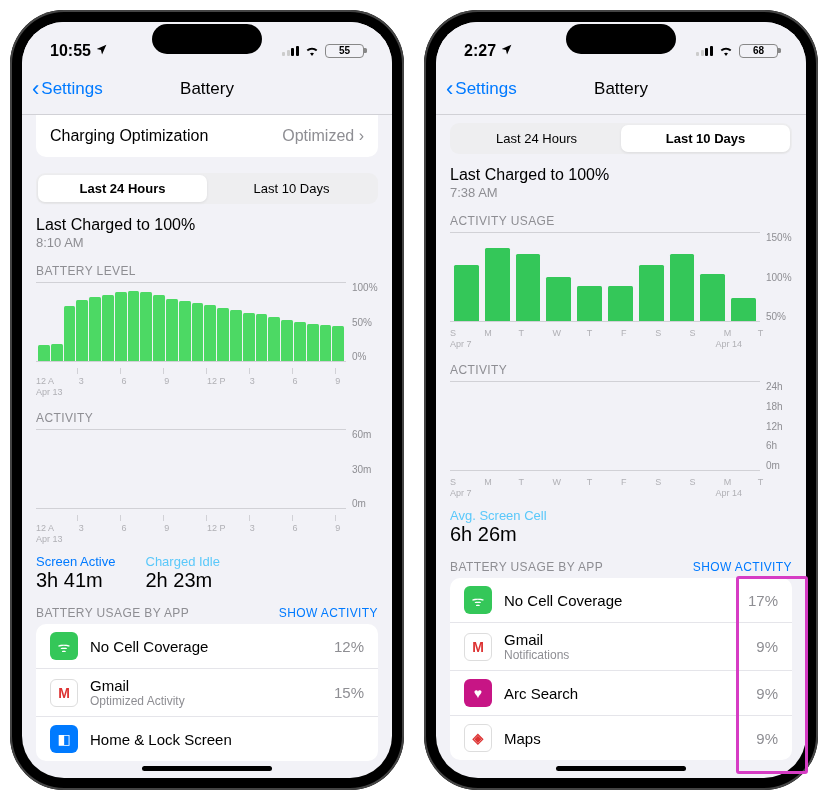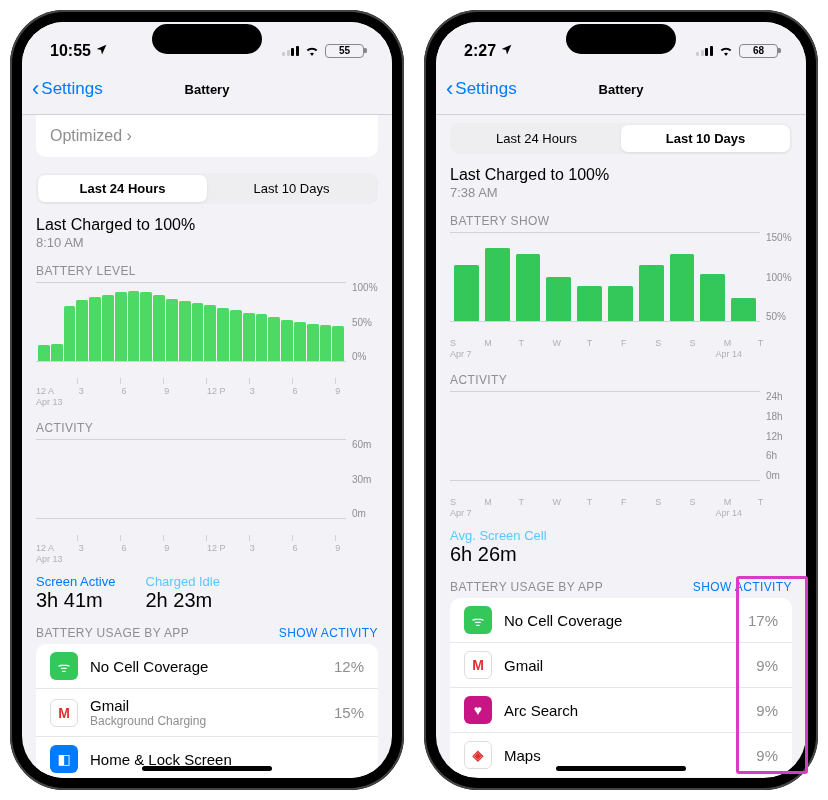--- a/index.html
+++ b/index.html
@@ -86,22 +86,22 @@
   background: #f2f2f7;
   display: flex;
   align-items: center;
   padding: 6px 10px 12px;
   position: relative;
   border-bottom: 0.5px solid #d1d1d6;
 }
 .back-btn { color: #007aff; font-size: 17px; display: flex; align-items: center; }
 .back-chev { font-size: 22px; font-weight: 500; margin-right: 2px; }
 .nav-title {
-  font-size: 13px;
-  font-weight: 700;
+  font-size: 17px;
+  font-weight: 400;
   position: absolute;
   left: 50%;
   transform: translateX(-50%);
 }
 .content { flex: 1; overflow: hidden; padding: 0 14px; }
 .row-cell {
   background: #fff;
   border-radius: 10px;
   padding: 12px 14px;
   display: flex;
@@ -132,21 +132,21 @@
 .section-header {
   font-size: 12px;
   color: #8e8e93;
   letter-spacing: 0.4px;
   margin: 14px 0 4px;
   display: flex;
   justify-content: space-between;
   align-items: center;
 }
 .show-activity { color: #007aff; font-size: 12px; font-weight: 500; }
-.chart-box { position: relative; display: flex; margin-bottom: 16px; }
+.chart-box { position: relative; display: flex; margin-bottom: 6px; }
 .chart-area { flex: 1; border-top: 0.5px solid #d1d1d6; border-bottom: 0.5px solid #d1d1d6; }
 .bars { display: flex; align-items: flex-end; height: 100%; gap: 1px; padding: 0 2px; }
 .bar { flex: 1; border-radius: 1.5px 1.5px 0 0; }
 .bar-level { background: #4cd964; }
 .bar-act-bg { background: #5ac8fa; }
 .bar-act-fg { background: #007aff; }
 .bar-usage { background: #34c759; }
 .axis { display: flex; flex-direction: column; justify-content: space-between; font-size: 10px; color: #8e8e93; padding-left: 6px; min-width: 32px; }
 .x-axis { display: flex; font-size: 9px; color: #b0b0b5; margin-top: 2px; }
 .x-axis span { flex: 1; }
@@ -238,20 +238,21 @@
     </div>
     <div class="nav-bar">
       <div class="back-btn">
         <span class="back-chev">‹</span>
         <span>Settings</span>
       </div>
       <div class="nav-title">Battery</div>
     </div>
     <div class="content">
       <div class="row-cell" style="margin-top:0;border-radius:0 0 10px 10px">
+        <span>Charging Optimization</span>
         <span class="value"><span>Optimized</span> <span>›</span></span>
       </div>
       <div class="segmented">
         <div class="seg-item active">Last 24 Hours</div>
         <div class="seg-item">Last 10 Days</div>
       </div>
       <div class="charged-label">Last Charged to 100%</div>
       <div class="charged-time">8:10 AM</div>
 
       <div class="section-header">BATTERY LEVEL</div>
@@ -463,21 +464,21 @@
       <div class="app-info">
         <div class="app-name">No Cell Coverage</div>
 
       </div>
       <div class="app-pct">12%</div>
           </div>
           <div class="app-row">
       <div class="app-icon" style="background:#ffffff;border:0.5px solid #ddd;color:#d33;font-weight:700">M</div>
       <div class="app-info">
         <div class="app-name">Gmail</div>
-        <div class="app-sub">Background Charging</div>
+        <div class="app-sub">Optimized Activity</div>
       </div>
       <div class="app-pct">15%</div>
           </div>
           <div class="app-row">
       <div class="app-icon" style="background:#007aff;">◧</div>
       <div class="app-info">
         <div class="app-name">Home &amp; Lock Screen</div>
 
       </div>
       <div class="app-pct"></div>
@@ -524,21 +525,21 @@
       <div class="nav-title">Battery</div>
     </div>
     <div class="content">
       <div class="segmented" style="margin-top:8px">
         <div class="seg-item">Last 24 Hours</div>
         <div class="seg-item active">Last 10 Days</div>
       </div>
       <div class="charged-label">Last Charged to 100%</div>
       <div class="charged-time">7:38 AM</div>
 
-      <div class="section-header">BATTERY SHOW</div>
+      <div class="section-header">ACTIVITY USAGE</div>
       <div class="chart-box">
         <div class="chart-area" style="height:90px">
           <div class="bars" id="usage-bars" style="gap:6px;padding:0 4px">
               <div class="bar bar-usage" style="height: 63.3333%;"></div>
               <div class="bar bar-usage" style="height: 83.3333%;"></div>
               <div class="bar bar-usage" style="height: 76.6667%;"></div>
               <div class="bar bar-usage" style="height: 50%;"></div>
               <div class="bar bar-usage" style="height: 40%;"></div>
               <div class="bar bar-usage" style="height: 40%;"></div>
               <div class="bar bar-usage" style="height: 63.3333%;"></div>
@@ -660,20 +661,21 @@
       <div class="app-info">
         <div class="app-name">No Cell Coverage</div>
 
       </div>
       <div class="app-pct">17%</div>
           </div>
           <div class="app-row">
       <div class="app-icon" style="background:#ffffff;border:0.5px solid #ddd;color:#d33;font-weight:700">M</div>
       <div class="app-info">
         <div class="app-name">Gmail</div>
+        <div class="app-sub">Notifications</div>
       </div>
       <div class="app-pct">9%</div>
           </div>
           <div class="app-row">
       <div class="app-icon" style="background:#c71585;">♥</div>
       <div class="app-info">
         <div class="app-name">Arc Search</div>
 
       </div>
       <div class="app-pct">9%</div>

